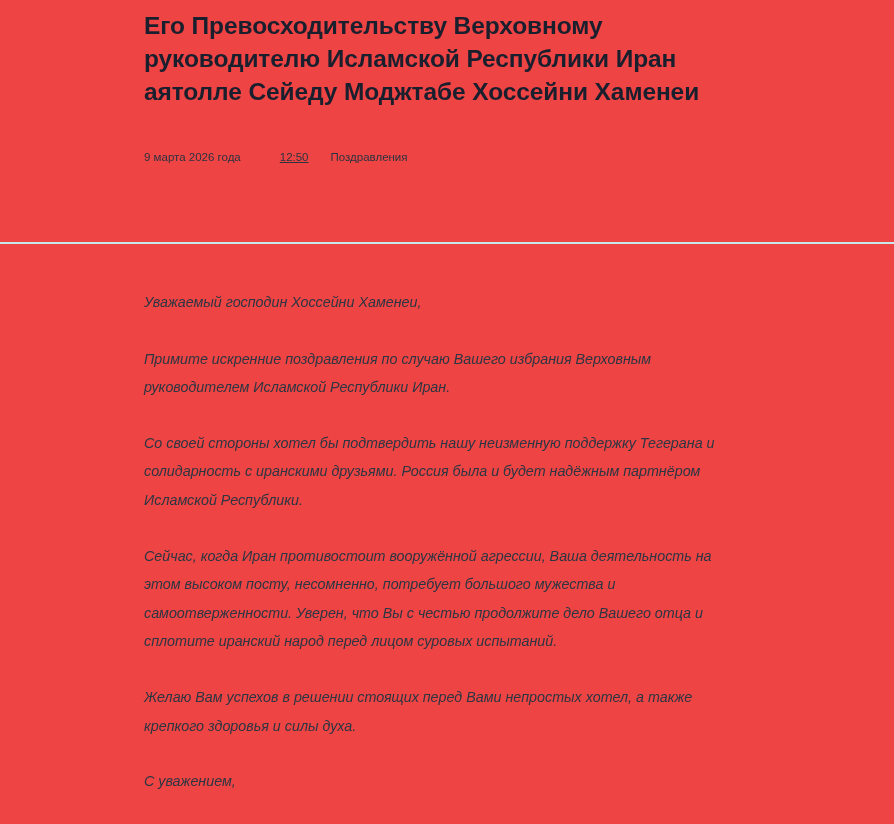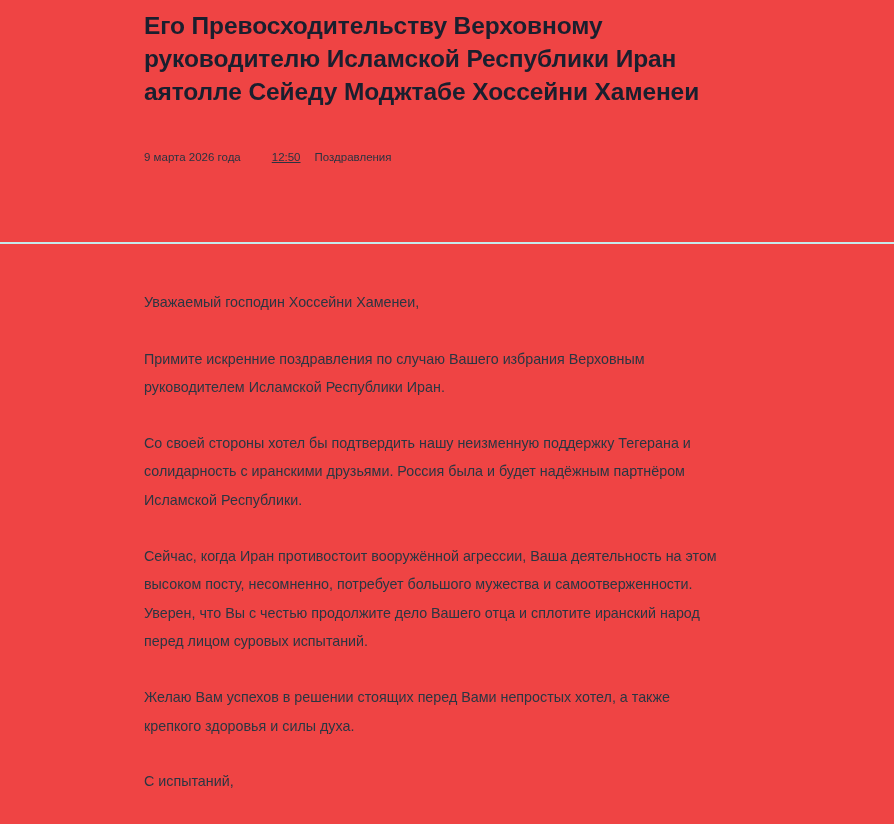--- a/index.html
+++ b/index.html
@@ -40,20 +40,21 @@
   }
 
   .meta {
     display: flex;
     align-items: center;
     margin-top: 41px;
     font-size: 11.5px;
     line-height: 16px;
     color: #2a3340;
     white-space: nowrap;
+    gap: 8px;
   }
   .meta-date { }
   .meta-time { margin-left: 31px; text-decoration: underline; }
   .meta-category { margin-left: 14px; }
 
   
   .divider {
     position: absolute;
     left: 0;
     top: 242px;
@@ -68,20 +69,21 @@
     top: 288px;
     left: 144px;
     width: 578px;
   }
 
   .letter-body p {
     margin: 0 0 27px 0;
     font-size: 14.3px;
     line-height: 28.6px;
     color: #2b3642;
+    font-style: italic;
   }
 
   .letter-body p.salutation {
     margin-bottom: 28px;
   }
 
   .letter-body p.closing {
     margin-bottom: 26px;
   }
 
@@ -107,17 +109,17 @@
   </div>
 
   <div class="divider"></div>
 
   <div class="letter-body">
     <p class="salutation">Уважаемый господин Хоссейни Хаменеи,</p>
     <p>Примите искренние поздравления по случаю Вашего избрания Верховным руководителем Исламской Республики Иран.</p>
     <p>Со своей стороны хотел бы подтвердить нашу неизменную поддержку Тегерана и солидарность с иранскими друзьями. Россия была и будет надёжным партнёром Исламской Республики.</p>
     <p>Сейчас, когда Иран противостоит вооружённой агрессии, Ваша деятельность на этом высоком посту, несомненно, потребует большого мужества и самоотверженности. Уверен, что Вы с честью продолжите дело Вашего отца и сплотите иранский народ перед лицом суровых испытаний.</p>
     <p>Желаю Вам успехов в решении стоящих перед Вами непростых хотел, а также крепкого здоровья и силы духа.</p>
-    <p class="closing">С испытаний,</p>
+    <p class="closing">С уважением,</p>
     <p class="signature">Владимир Путин</p>
   </div>
 
 </div>
 
 </body></html>

